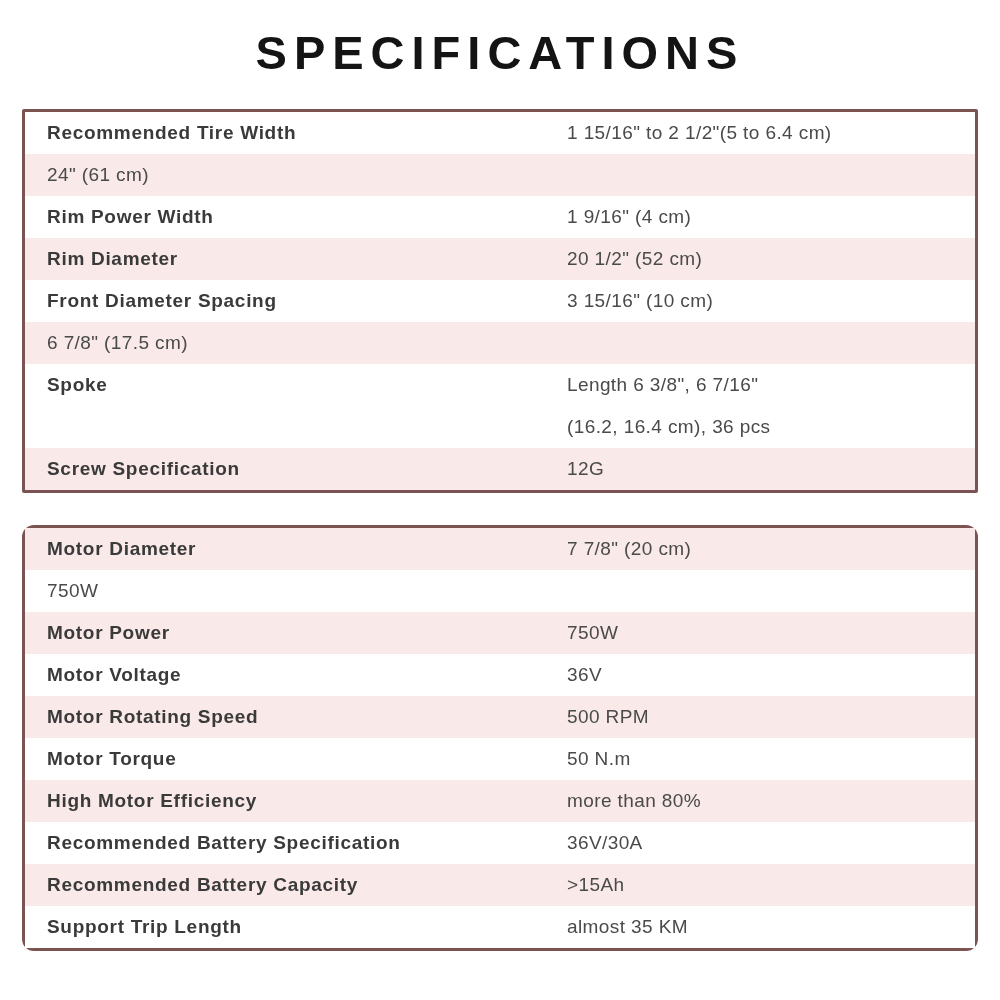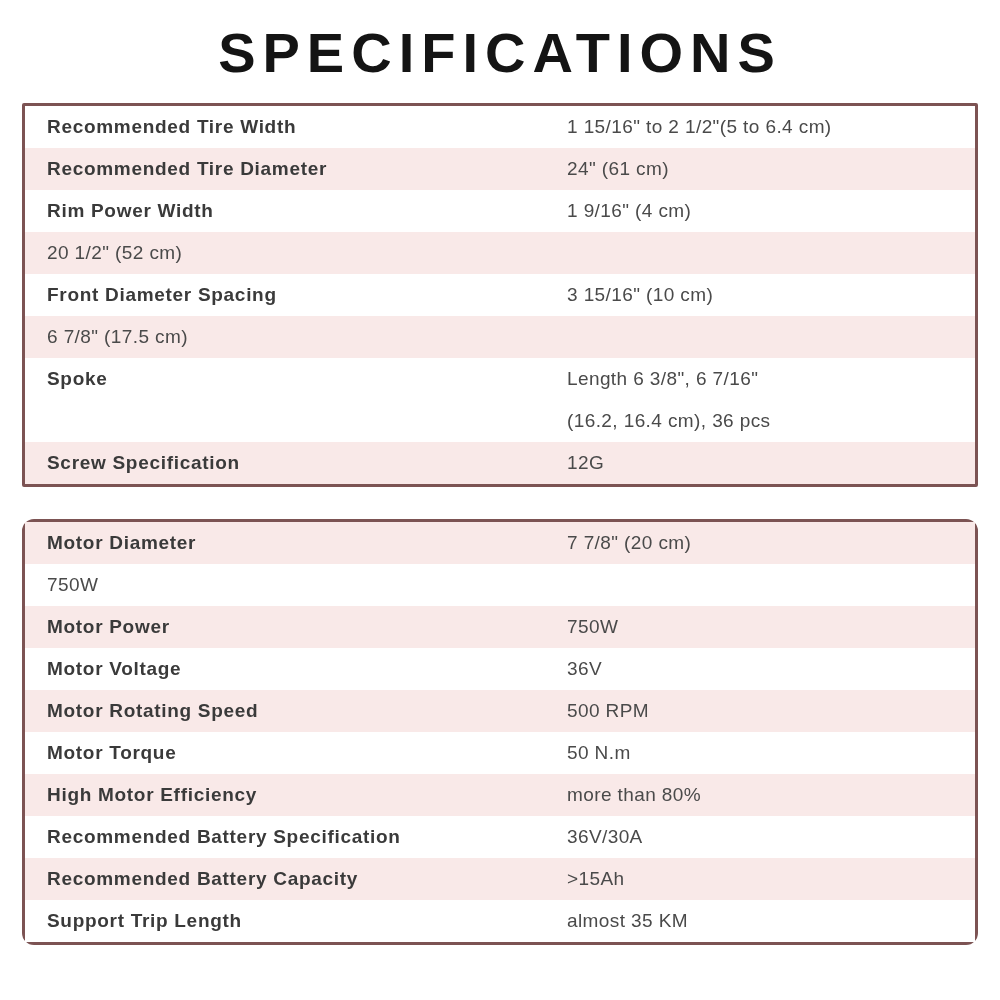--- a/index.html
+++ b/index.html
@@ -10,35 +10,35 @@
   }
   .page {
     width: 1000px;
     height: 1000px;
     background: #ffffff;
     overflow: hidden;
   }
   .page-title {
     margin-top: 24px;
     text-align: center;
-    font-size: 56px;
+    font-size: 47px;
     font-weight: 800;
     letter-spacing: 7px;
     color: #141414;
     line-height: 58px;
   }
   .spec-table {
     box-sizing: border-box;
     width: 956px;
     margin-left: 22px;
     border: 3px solid #7c5353;
     border-radius: 2px;
     background: #ffffff;
   }
-  .table-1 { margin-top: 21px; }
+  .table-1 { margin-top: 27px; }
   .table-2 { margin-top: 32px; border-radius: 12px; }
   .row {
     display: grid;
     grid-template-columns: 520px 1fr;
     padding: 0 16px 0 22px;
     min-height: 42px;
     align-items: start;
     background: #ffffff;
   }
   .table-1 .row:nth-child(even),
@@ -66,28 +66,28 @@
 <div class="page">
 
   <div class="page-title">SPECIFICATIONS</div>
 
   <div class="spec-table table-1">
     <div class="row">
       <div class="cell label-cell">Recommended Tire Width</div>
       <div class="cell value-cell">1 15/16" to 2 1/2"(5 to 6.4 cm)</div>
     </div>
     <div class="row">
-      <div class="cell label-cell">Recommended Tire Diameter</div>
       <div class="cell value-cell">24" (61 cm)</div>
     </div>
     <div class="row">
       <div class="cell label-cell">Rim Power Width</div>
       <div class="cell value-cell">1 9/16" (4 cm)</div>
     </div>
     <div class="row">
+      <div class="cell label-cell">Rim Diameter</div>
       <div class="cell value-cell">20 1/2" (52 cm)</div>
     </div>
     <div class="row">
       <div class="cell label-cell">Front Diameter Spacing</div>
       <div class="cell value-cell">3 15/16" (10 cm)</div>
     </div>
     <div class="row">
       <div class="cell value-cell">6 7/8" (17.5 cm)</div>
     </div>
     <div class="row">

